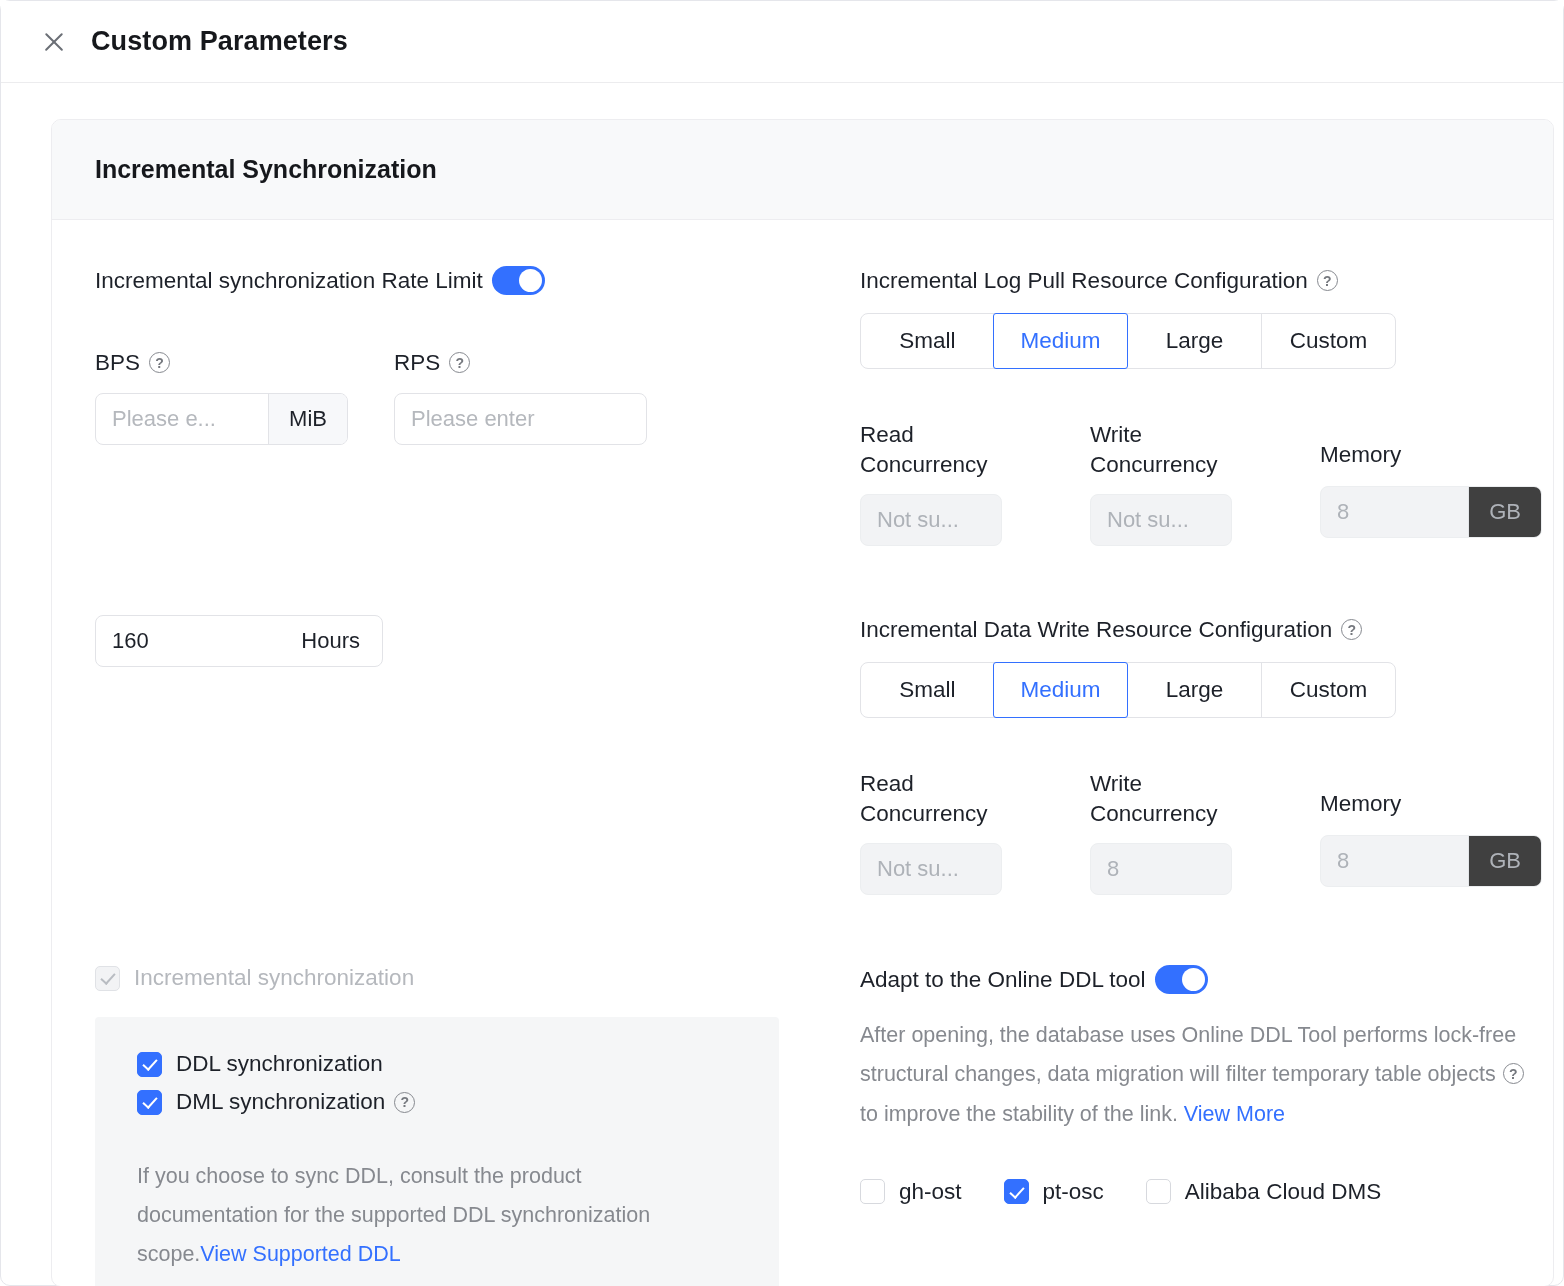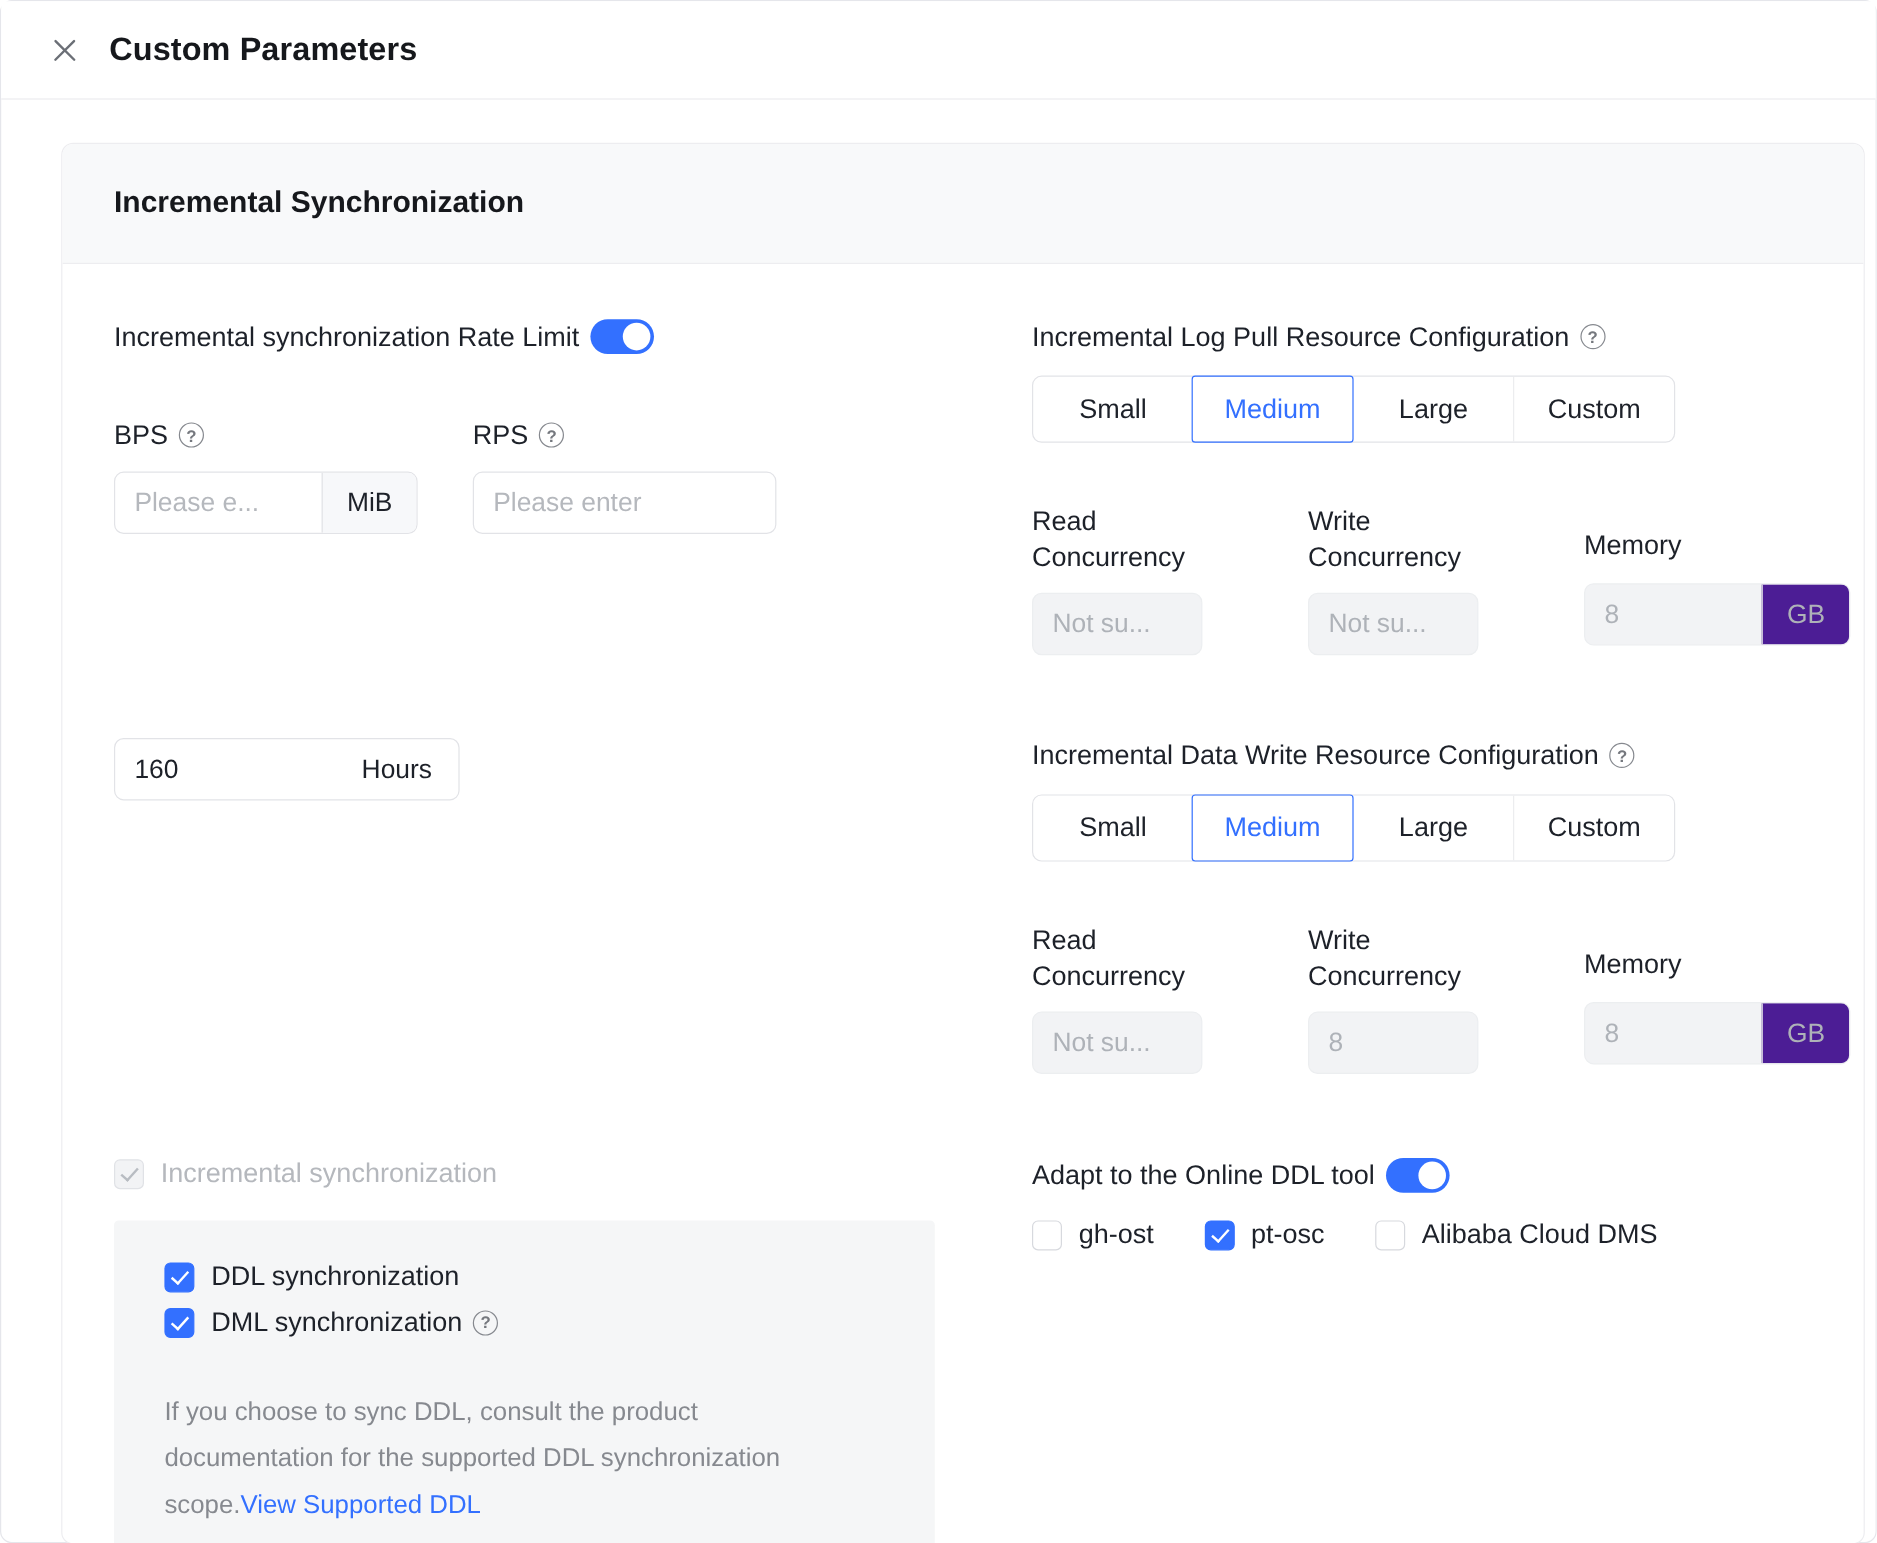--- a/index.html
+++ b/index.html
@@ -172,21 +172,21 @@
     color: #1d2129;
     background: transparent;
     border-left: none;
   }
   .input-box.disabled {
     background: #f2f3f5;
     border-color: #eceef0;
   }
   .input-box.disabled .val { color: #aeb2b8; cursor: not-allowed; }
   .input-box.disabled .suffix {
-    background: #4c1d95;
+    background: #404040;
     color: #aeb2b8;
     border-left: 1px solid #e4e6e9;
   }
 
   
   .segmented {
     display: flex;
     border: 1px solid #e2e3e7;
     border-radius: 8px;
     height: 56px;
@@ -477,22 +477,25 @@
         </div>
 
         <div style="position:absolute; left:36px; top:745px;">
           <div class="field-label" style="margin-bottom:22px;">
             <span>Adapt to the Online DDL tool</span>
             <span class="toggle">
                 <span class="knob"></span>
               </span>
           </div>
 
-
-          <div style="display:flex; align-items:center; gap:42px; ">
+          <div class="desc" style="width:672px;">
+            <span>After opening, the database uses Online DDL Tool performs lock-free structural changes, data migration will filter temporary table objects </span><span class="help-icon help-inline"></span><span>to improve the stability of the link. </span><span class="link">View More</span>
+          </div>
+
+          <div style="display:flex; align-items:center; gap:42px; margin-top:45px;">
             <div class="cb-row">
               <span class="cbox"></span>
               <span class="cb-label">gh-ost</span>
             </div>
             <div class="cb-row">
               <span class="cbox checked"></span>
               <span class="cb-label">pt-osc</span>
             </div>
             <div class="cb-row">
               <span class="cbox"></span>

